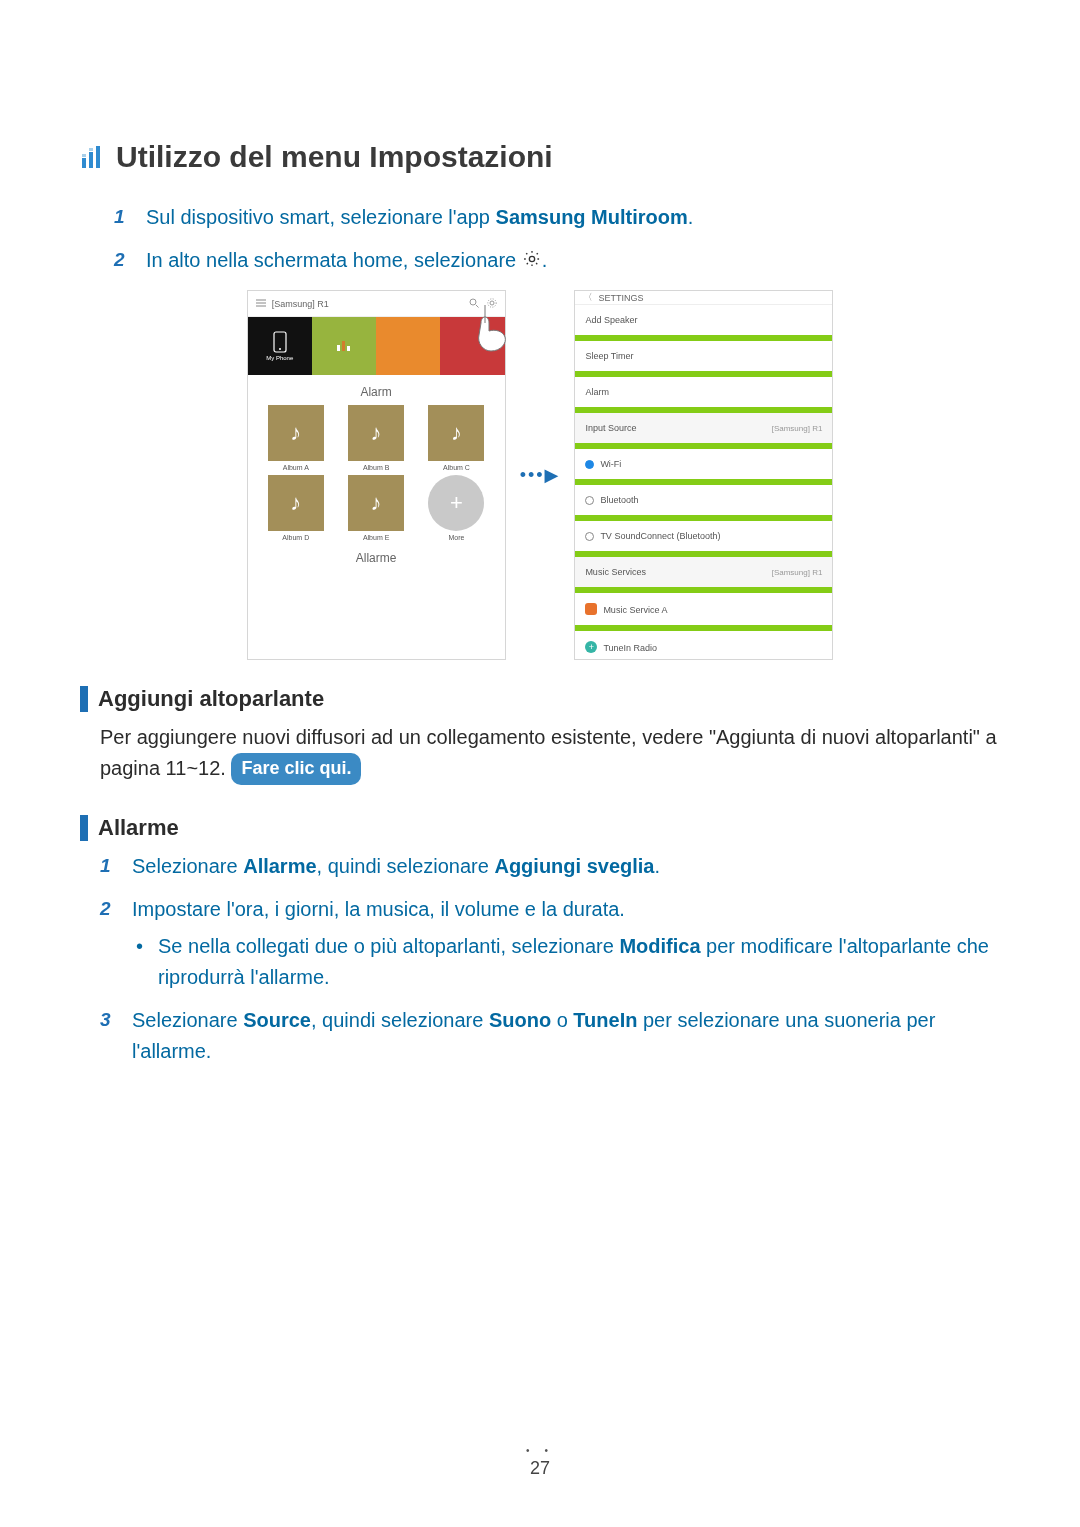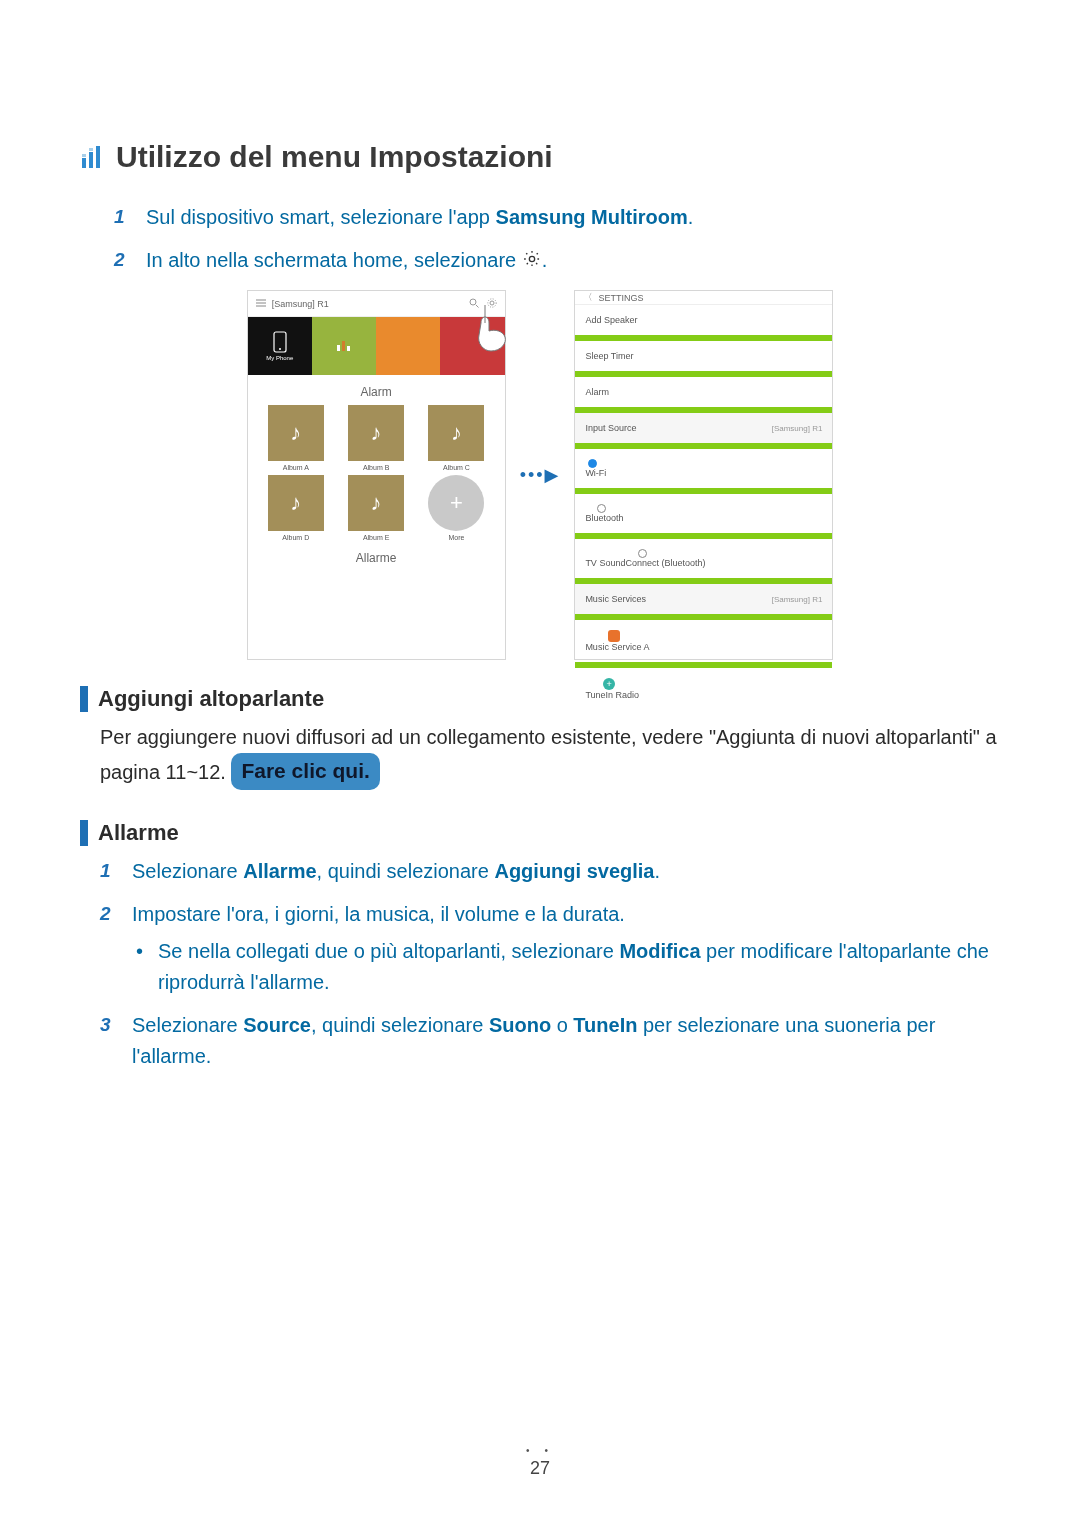--- a/index.html
+++ b/index.html
@@ -158,21 +158,21 @@
     justify-content: space-between;
     font-size: 9px;
     color: #555;
   }
   .p2-sub { color: #999; font-size: 8px; }
   .radio {
     width: 9px; height: 9px; border: 1px solid #888; border-radius: 50%;
     display: inline-block; margin-right: 6px; vertical-align: -1px;
   }
   .radio.on { background: #1e88e5; border-color: #1e88e5; }
-  .row-left { display: flex; align-items: center; flex-direction: column; }
+  .row-left { display: flex; align-items: flex-end; }
   .svc-dot {
     width: 12px; height: 12px; border-radius: 3px; display: inline-block;
     margin-right: 6px; vertical-align: -2px;
   }
   .svc-orange { background: #e8722c; }
   .svc-teal { background: #35b5a6; border-radius: 50%; color:#fff; font-size:9px; text-align:center; line-height:12px;}
   
   .h2-row {
     display: flex;
     align-items: center;
@@ -189,22 +189,22 @@
   }
   .body-text {
     font-size: 20px;
     line-height: 1.55;
     color: #2b2b2b;
     margin-left: 20px;
   }
   .click-badge {
     display: inline-block;
     background: #3b8ac4;
-    color: #0f172a;
-    font-size: 21px;
+    color: #ffffff;
+    font-size: 18px;
     font-weight: bold;
     padding: 2px 10px;
     border-radius: 10px;
     vertical-align: 1px;
   }
   .bullet-list {
     margin-top: 6px;
     margin-left: 4px;
   }
   .bullet {

